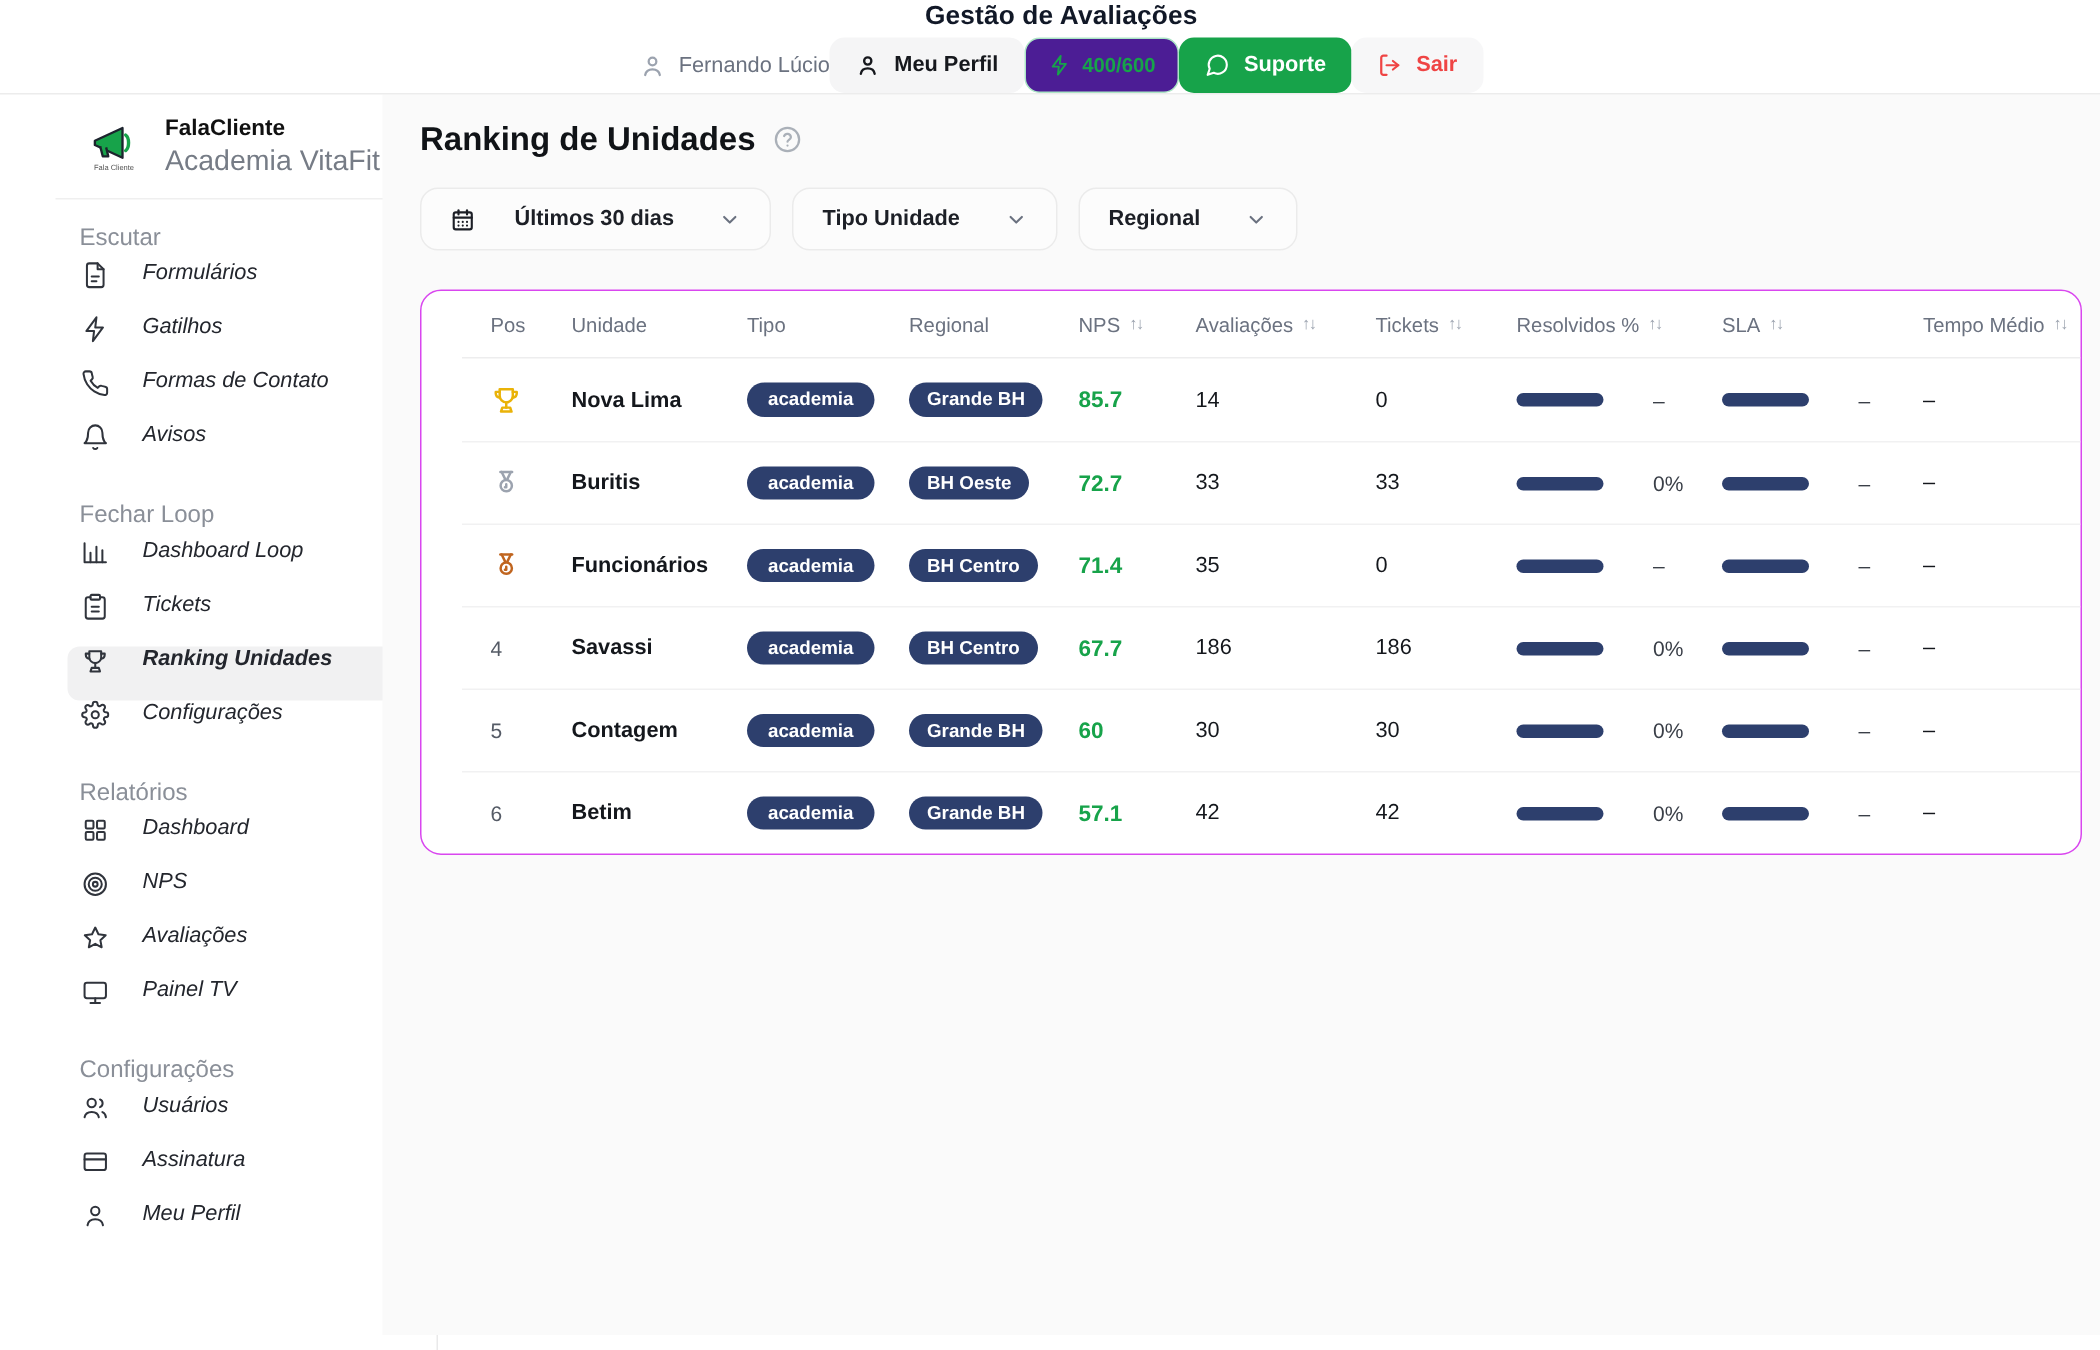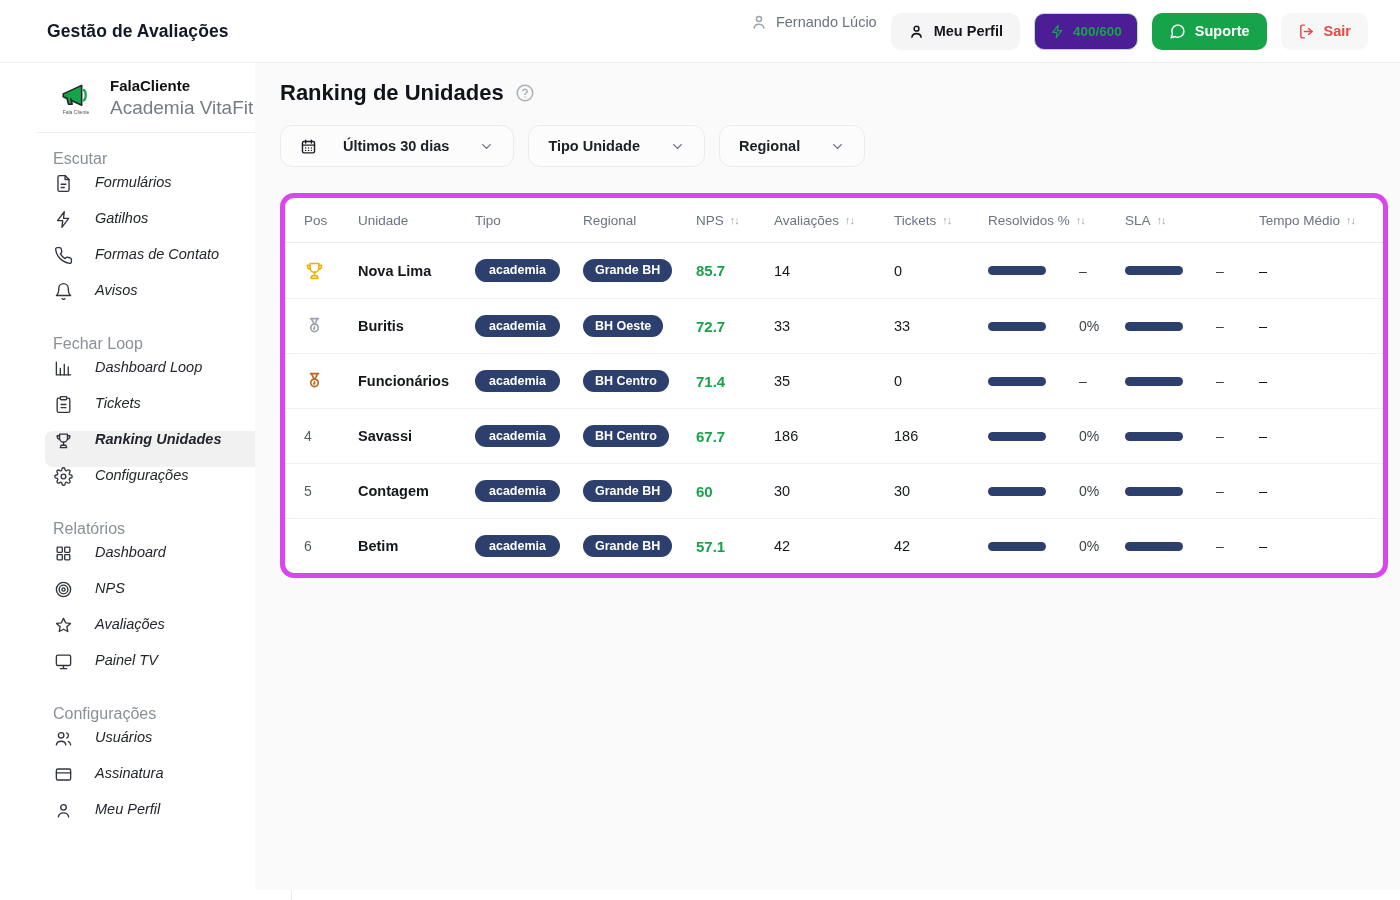--- a/index.html
+++ b/index.html
@@ -2,23 +2,23 @@
 <html><head>
 <meta charset="utf-8">
 <style>
   * { margin:0; padding:0; box-sizing:border-box; }
   html,body { width:1400px; height:900px; overflow:hidden; background:#fff;
     font-family:"Liberation Sans", sans-serif; color:#111827; }
 
   
   .topbar { position:absolute; top:0; left:0; width:1400px; height:63px; background:#fff;
     border-bottom:1px solid #ececec; display:flex; align-items:center;
-    justify-content:space-between; padding:0 32px 0 47px; z-index:5; }
+    justify-content:space-between; padding:0 32px 0 47px; z-index:5;flex-direction:column; }
   .topbar h1 { font-size:17.5px; font-weight:700; letter-spacing:.1px; }
-  .hdr-right { display:flex; align-items:flex-start; gap:14px; }
+  .hdr-right { display:flex; align-items:center; }
   .user-chip { display:flex; align-items:center; gap:8px; color:#6b7280; font-size:14.5px; }
   .btn { display:flex; align-items:center; gap:9px; border:none; cursor:pointer;
     font-family:inherit; font-size:14.5px; font-weight:600; border-radius:10px;
     padding:10px 17px; line-height:1; }
   .btn-light { background:#f5f5f6; color:#16181d; }
   .credits { display:flex; align-items:center; gap:8px; background:#4c1d95;
     border:1px solid #ace5c6; color:#17a34a; font-size:13.5px; font-weight:700;
     border-radius:10px; padding:10px 15px; cursor:pointer; }
   .btn-green { background:#17a34a; color:#fff; }
   .btn-sair { background:#f7f7f8; color:#ef4444; }
@@ -51,22 +51,22 @@
   .page-title-row { display:flex; align-items:center; gap:11px; margin-bottom:19px; }
   .page-title { font-size:22px; font-weight:700; color:#101317; }
   .filters { display:flex; gap:14px; margin-bottom:26px; }
   .filter-btn { display:flex; align-items:center; gap:26px; height:42px;
     background:#fcfcfc; border:1px solid #ebebeb; border-radius:12px;
     padding:0 19px; font-family:inherit; font-size:14.5px; font-weight:600;
     color:#1c1f26; cursor:pointer; }
   .filter-btn svg.chev { margin-left:4px; }
 
   
-  .table-card { background:#fff; border:5px solid #d946ef; border-radius:14px;
-    overflow:hidden; width:1108px; }
+  .table-card { background:#fff; border:1px solid #d946ef; border-radius:14px;
+    overflow:hidden; width:1108px;padding-left:27px; }
   .t-row { display:grid;
     grid-template-columns:54px 117px 108px 113px 78px 120px 94px 137px 134px 1fr;
     align-items:center; padding-left:19px; height:55px; }
   .t-head { height:45px; border-bottom:1px solid #ededee; }
   .t-body .t-row + .t-row { border-top:1px solid #f1f1f2; }
   .hcell { font-size:13.5px; color:#6b7280; font-weight:500; display:flex;
     align-items:center; white-space:nowrap; }
   .sort { font-size:11px; color:#9ca3af; margin-left:6px; letter-spacing:-1px; }
   .cell { font-size:14.5px; color:#14171c; }
   .pos-num { color:#555b66; font-size:14px; }

